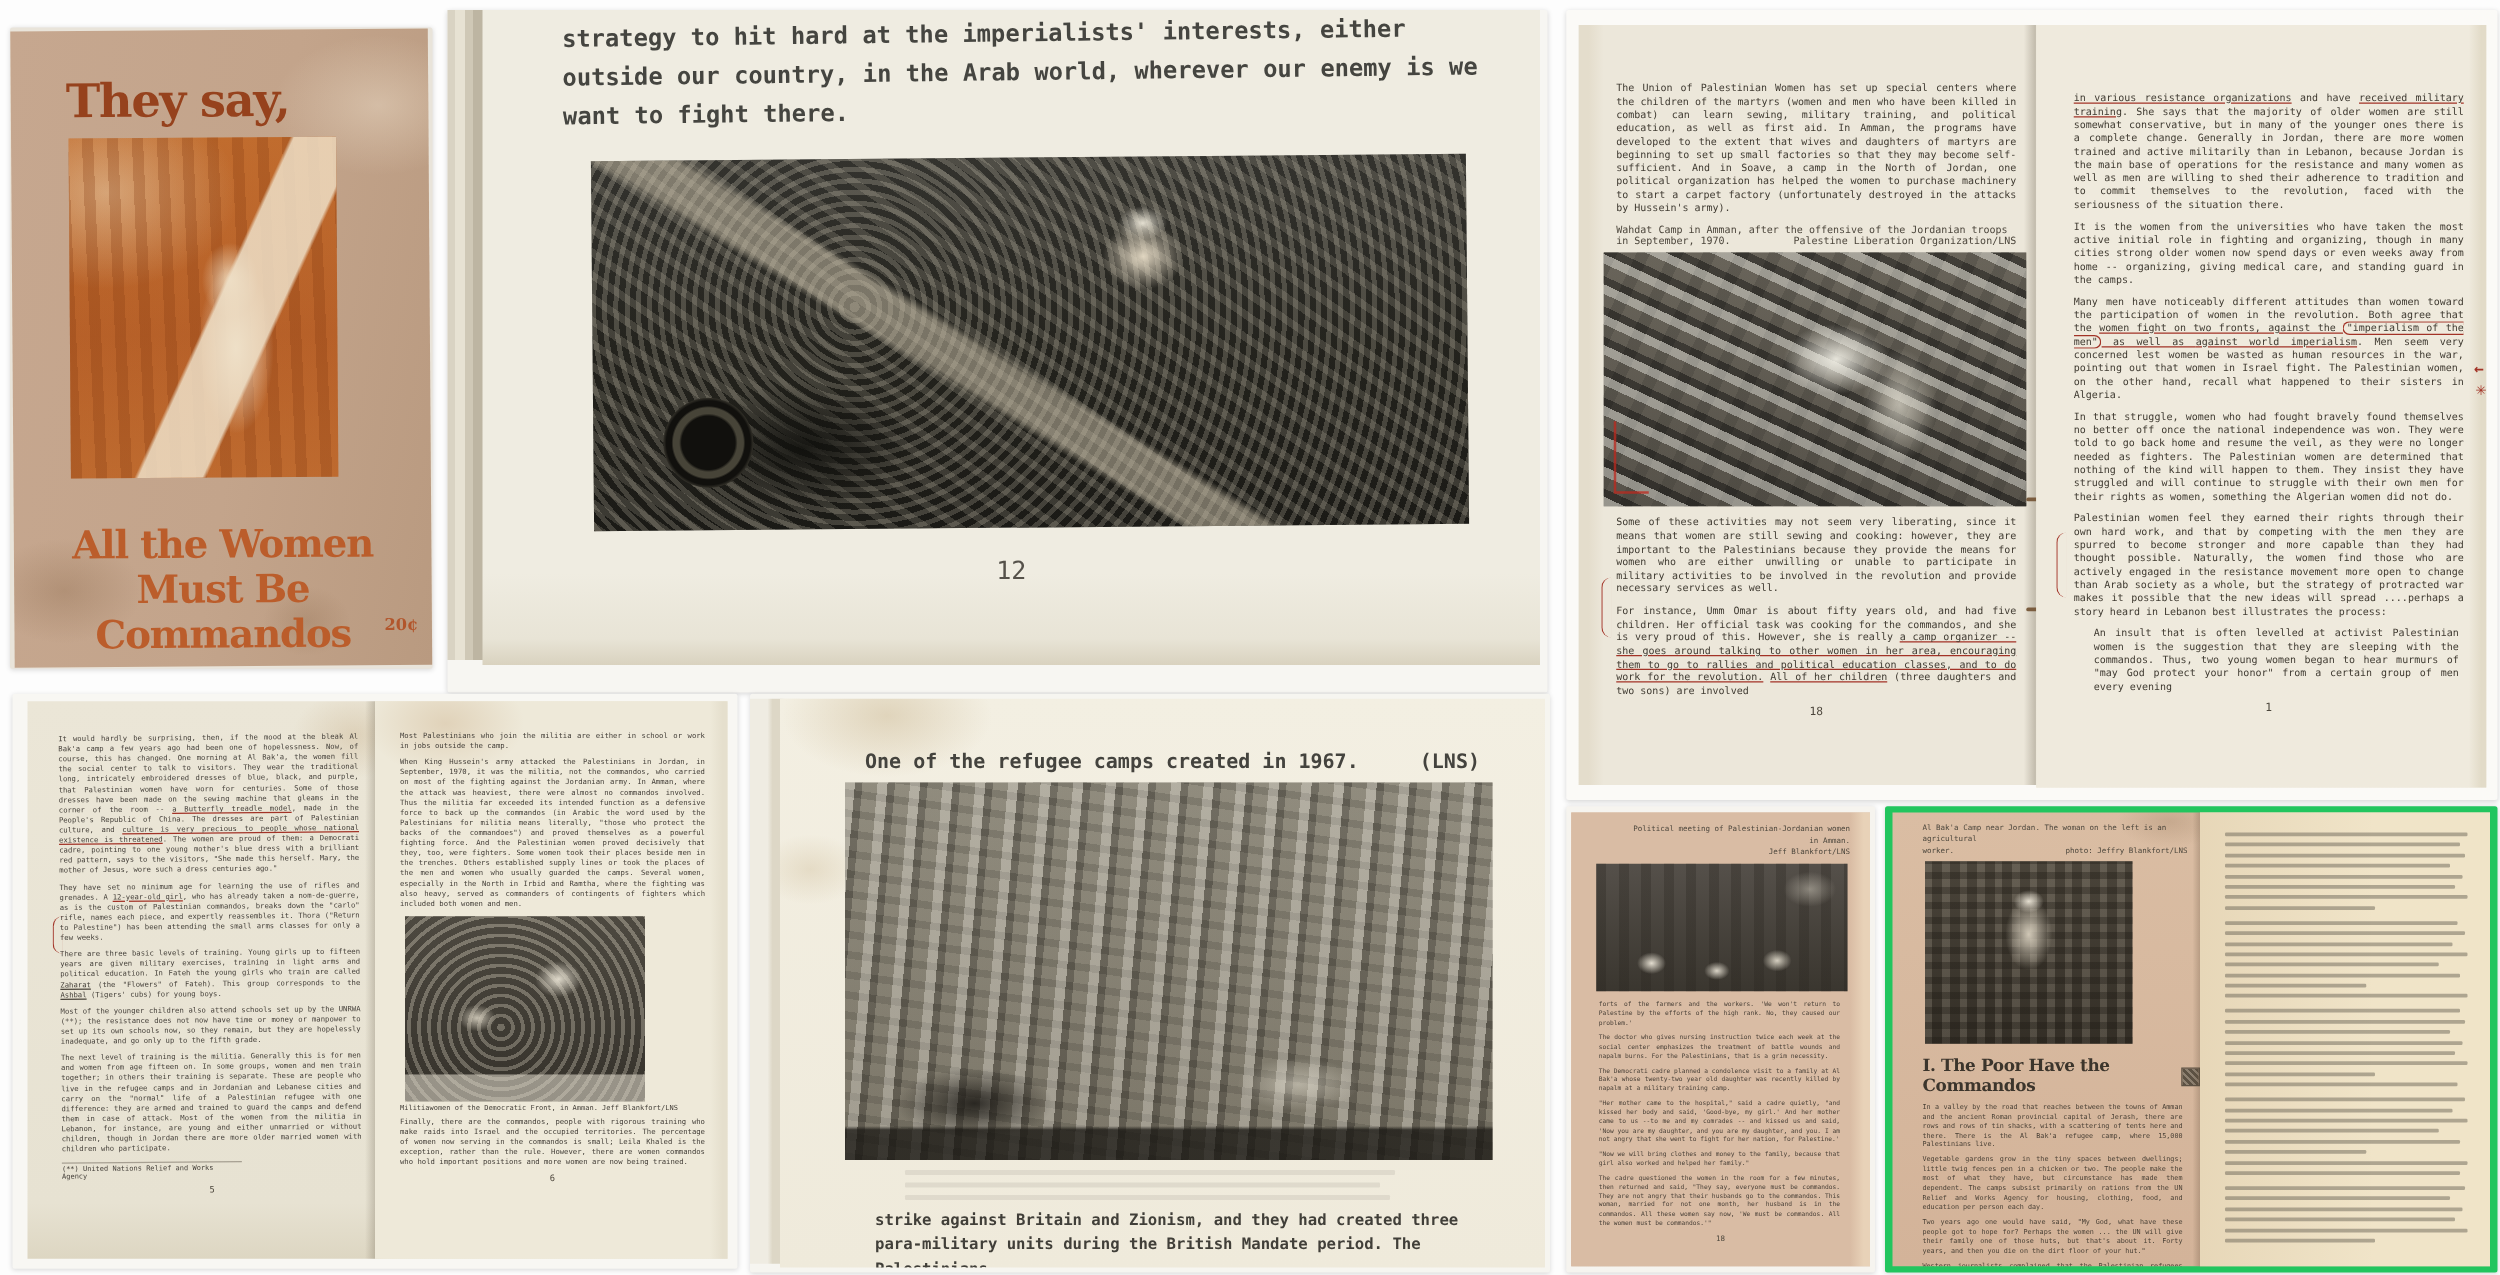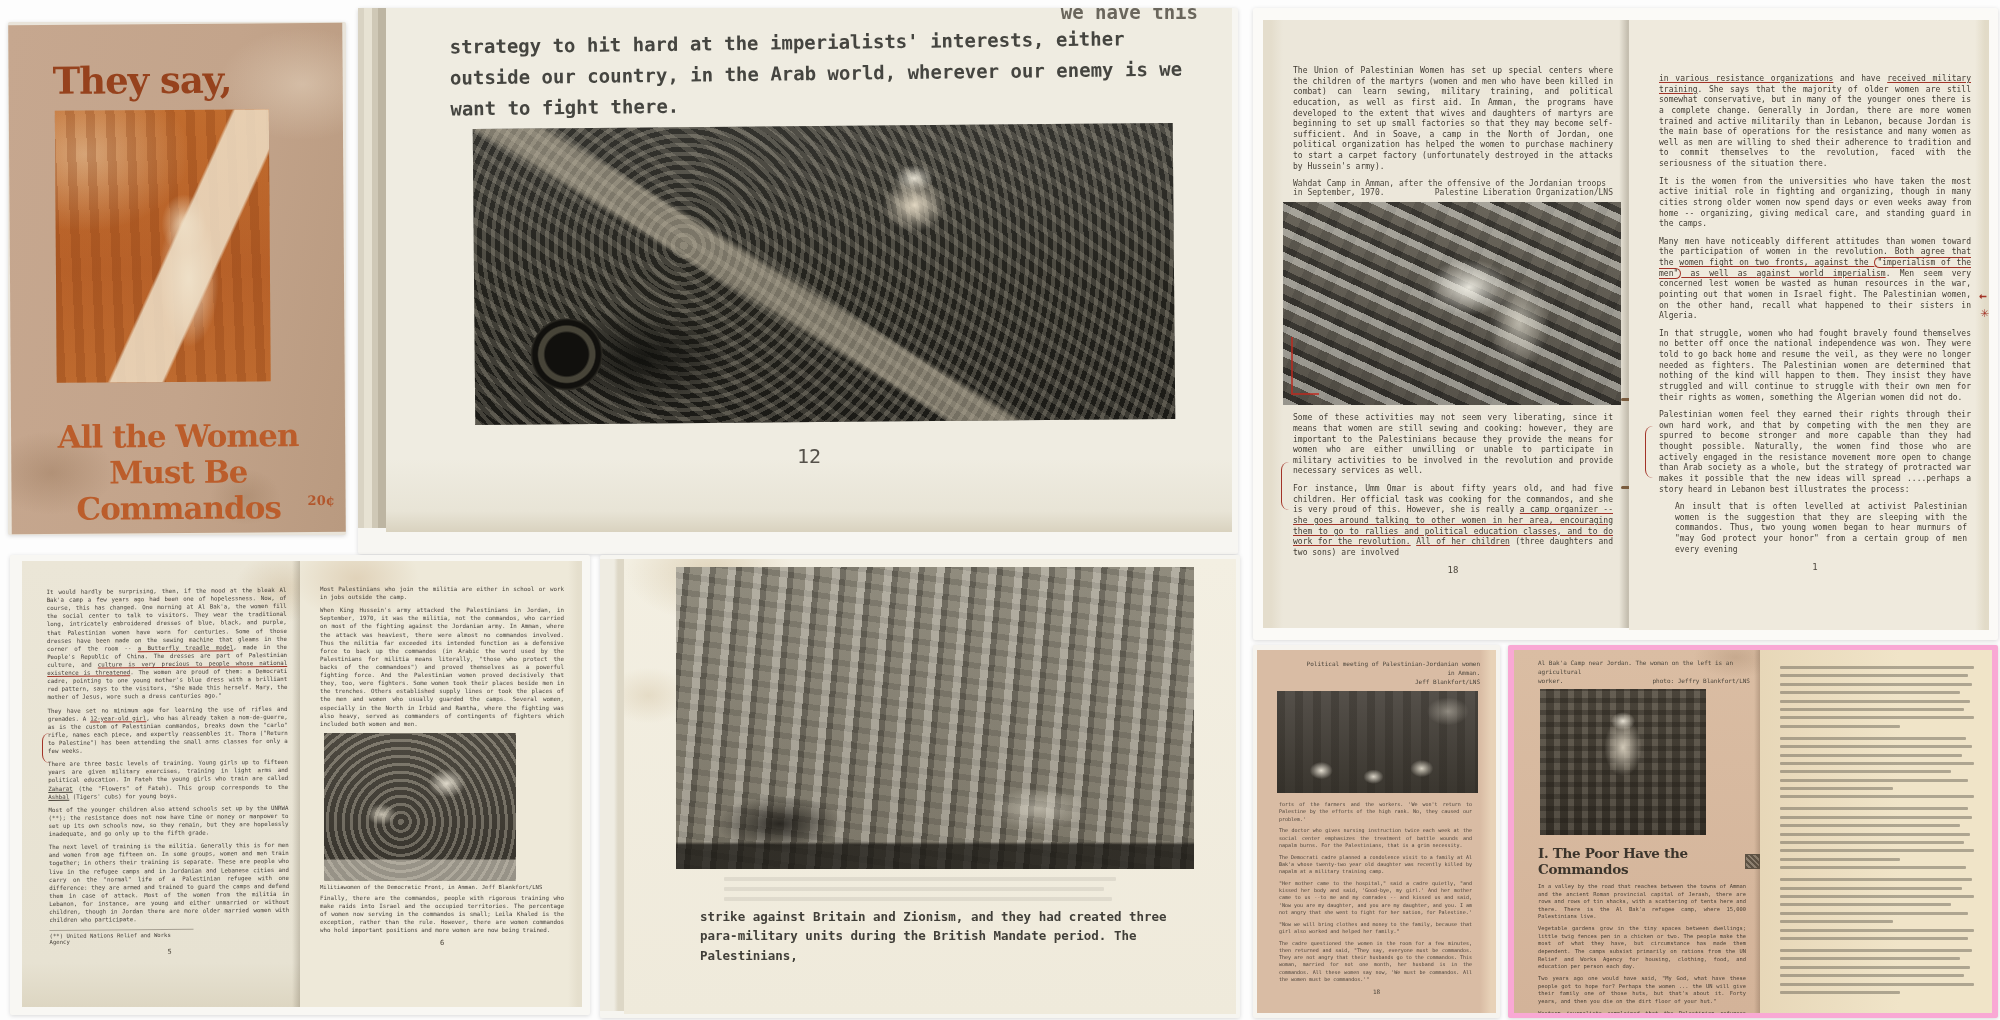--- a/index.html
+++ b/index.html
@@ -147,21 +147,21 @@
      radial-gradient(14px 10px at 48% 84%, rgba(236,230,216,.9), transparent 72%),
      radial-gradient(16px 12px at 72% 76%, rgba(230,224,208,.9), transparent 72%),
      radial-gradient(30px 20px at 85% 20%, rgba(210,204,190,.5), transparent 70%),
      repeating-linear-gradient(90deg, rgba(40,36,30,.3) 0 8px, transparent 8px 18px),
      linear-gradient(180deg,#55504a,#3a362f);}
   #p18Body{padding:8px 24px 0 22px;font-size:5px;line-height:1.45;color:#4a4138;}
   #p18Body .para{margin:0 0 4.5px;}
   #p18Num{font-size:6px;}
 
   
-  #poorCard{left:1508px;top:645px;width:490px;height:373px;background:#f9a8d4;}
+  #poorCard{left:1508px;top:645px;width:490px;height:373px;background:#22c55e;}
   #poorL{left:6px;top:5px;width:246px;height:363px;background:
      radial-gradient(60px 30px at 90% 2%, rgba(120,90,60,.2), transparent 70%),
      linear-gradient(180deg,#dabda3,#d3b399);}
   #poorR{left:252px;top:5px;width:232px;height:363px;background:
      linear-gradient(270deg,#f0e4c8 0 40%,#e7d7b8),
      linear-gradient(180deg,#eadcbd,#e2d0ae);}
   #gutterPoor{position:absolute;left:246px;top:5px;width:14px;height:363px;
      background:linear-gradient(90deg,transparent,rgba(90,70,50,.3),transparent);}
   #poorCap{padding:8px 10px 0 24px;font-size:6px;color:#4c463c;line-height:1.5;}
   .poorCapRow{display:flex;justify-content:space-between;}
@@ -190,21 +190,20 @@
       <div id="coverPhoto"></div>
       <div class="coverTitle" id="coverT1">All the Women</div>
       <div class="coverTitle" id="coverT2">Must Be Commandos</div>
       <div id="coverPrice">20¢</div>
     </div>
   </div>
 
   <div class="card" id="p12Card">
     <div id="p12Spine"></div>
     <div class="page" id="p12Page">
-      <div id="p12Frag">we have this</div>
       <div id="p12Text">
           <p class="para"><span>strategy to hit hard at the imperialists' interests, either outside our country, in the Arab world, wherever our enemy is we want to fight there.</span></p>
         </div>
       <div id="p12Photo">
         <div id="p12Muzzle"></div>
       </div>
       <div id="p12Num" class="pagenum">12</div>
     </div>
   </div>
 
@@ -279,20 +278,24 @@
             <p class="para"><span>Finally, there are the commandos, people with rigorous training who make raids into Israel and the occupied territories.  The percentage of women now serving in the commandos is small; Leila Khaled is the exception, rather than the rule.  However, there are women commandos who hold important positions and more women are now being trained.</span></p>
           </div>
         <div class="pagenum" style="font-size:7px">6</div>
       </div>
     </div>
   </div>
 
   <div class="card" id="campCard">
     <div id="campEdge"></div>
     <div class="page" id="campPage">
+      <div id="campCapRow">
+        <span>One of the refugee camps created in 1967.</span>
+        <span>(LNS)</span>
+      </div>
       <div id="phCamp"></div>
       <div id="campBleed" class="faint">
           <div class="bline" style="width: 100%;"></div>
           <div class="bline" style="width: 97%;"></div>
           <div class="bline" style="width: 99%;"></div>
         </div>
       <div id="campFooter">strike against Britain and Zionism, and they had created three para-military units during the British Mandate  period.  The Palestinians,</div>
     </div>
   </div>
 

